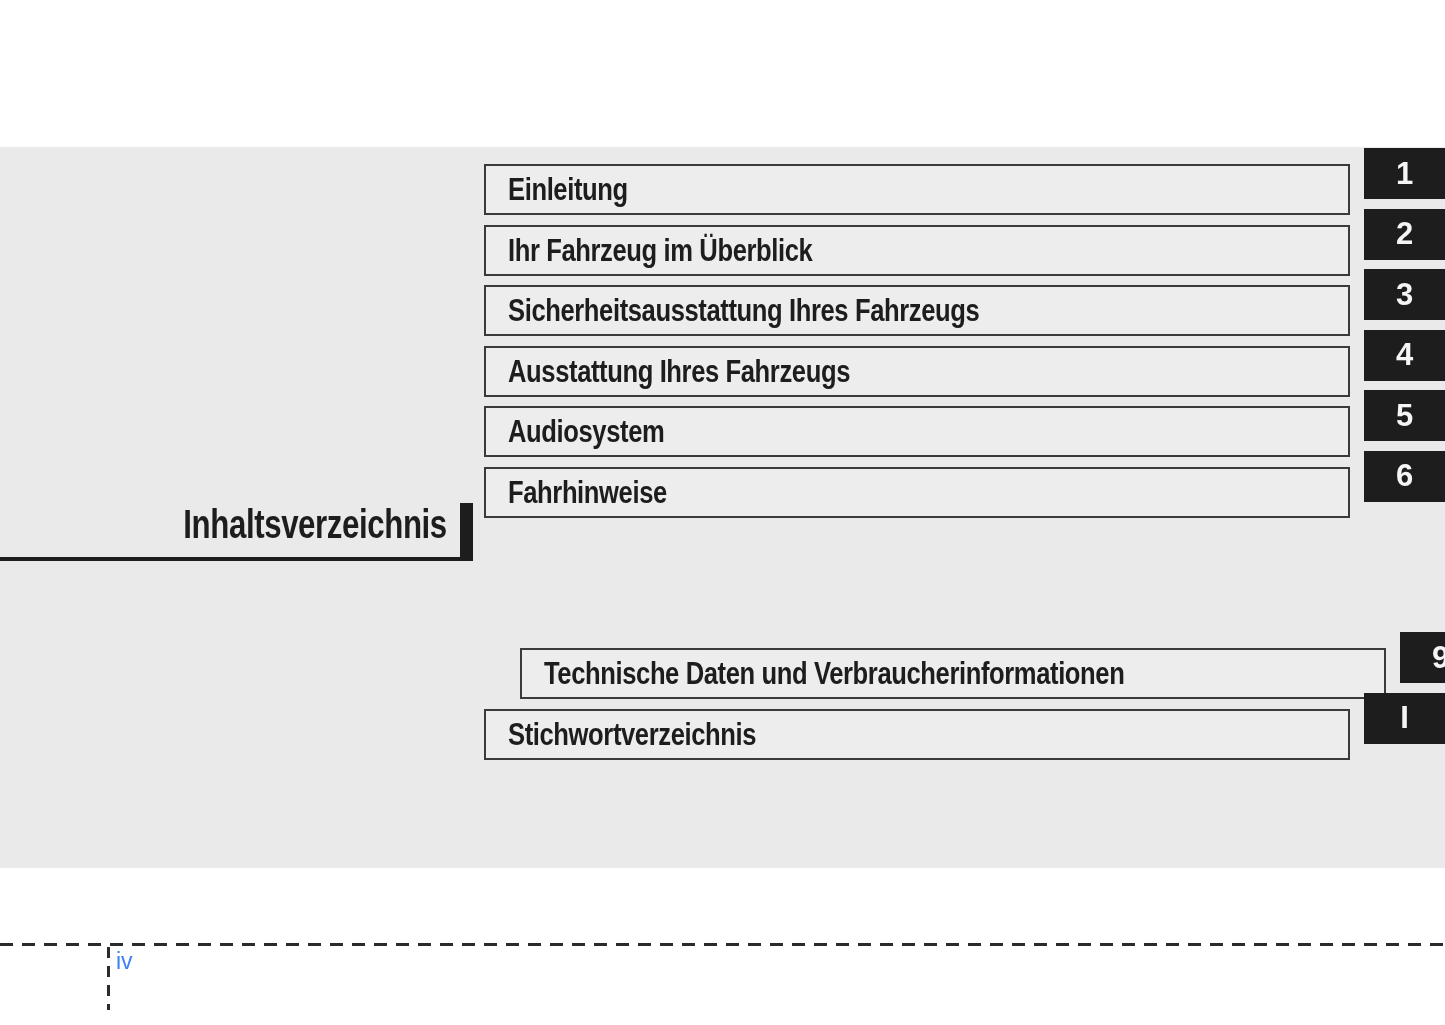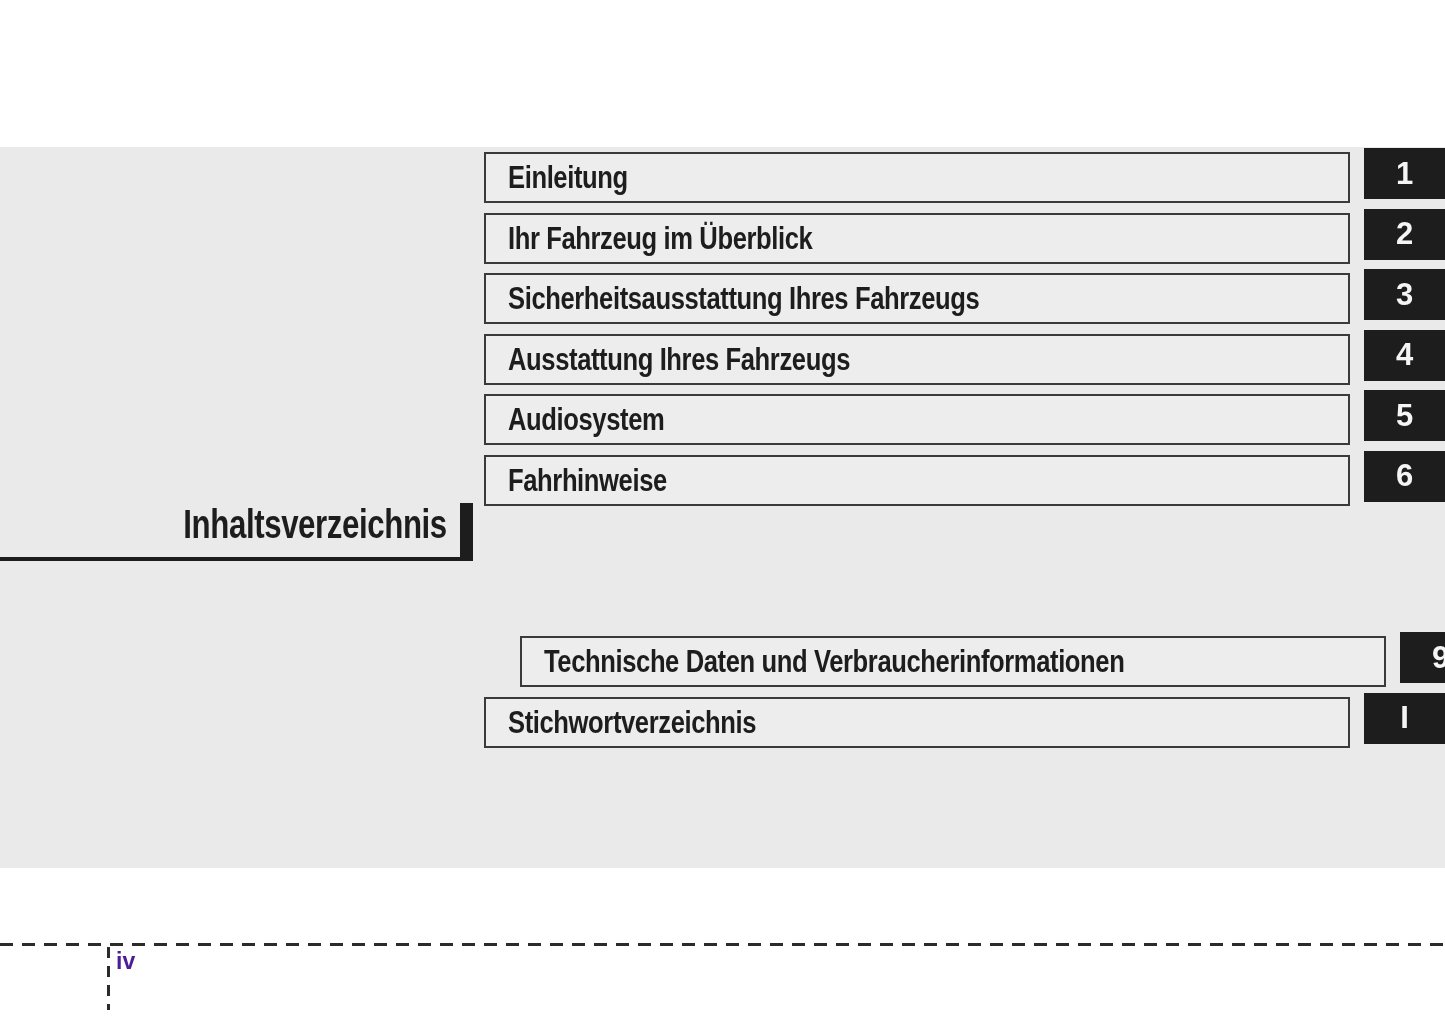--- a/index.html
+++ b/index.html
@@ -51,21 +51,21 @@
     position: absolute;
     left: 484px; top: 148px;
     width: 961px; height: 600px;
   }
   .chapter-row {
     position: absolute;
     left: 0; width: 100%; height: 51px;
   }
   .chapter-box {
     position: absolute;
-    left: 0; top: 4px;
+    left: 0; top: 16px;
     width: 866px; height: 51px;
     box-sizing: border-box;
     background: #ededed;
     border: 2px solid #3a3a3a;
     cursor: pointer;
     overflow: hidden;
   }
   .chapter-label {
     display: inline-block;
     margin: 4px 0 0 22px;
@@ -102,23 +102,22 @@
   .footer-vline {
     position: absolute;
     left: 107px; top: 947px;
     width: 3px; height: 63px;
     background: repeating-linear-gradient(180deg, #2b2b2b 0 11px, transparent 11px 19px);
   }
   .page-number {
     position: absolute;
     left: 116px; top: 948px;
     font-size: 23px;
-    color: #4c1d95;
+    color: #3b82f6;
     line-height: 1.2;
-    font-weight: bold;
   }
 
   
   .r0 { top: 0; }      .r1 { top: 60.5px; }  .r2 { top: 121px; }
   .r3 { top: 181.5px; }.r4 { top: 242px; }   .r5 { top: 302.5px; }
   .r6 { top: 363px; }  .r7 { top: 423.5px; } .r8 { top: 484px; margin-left: 36px; }
   .r9 { top: 544.5px; }
 </style>
 </head>
 <body>

